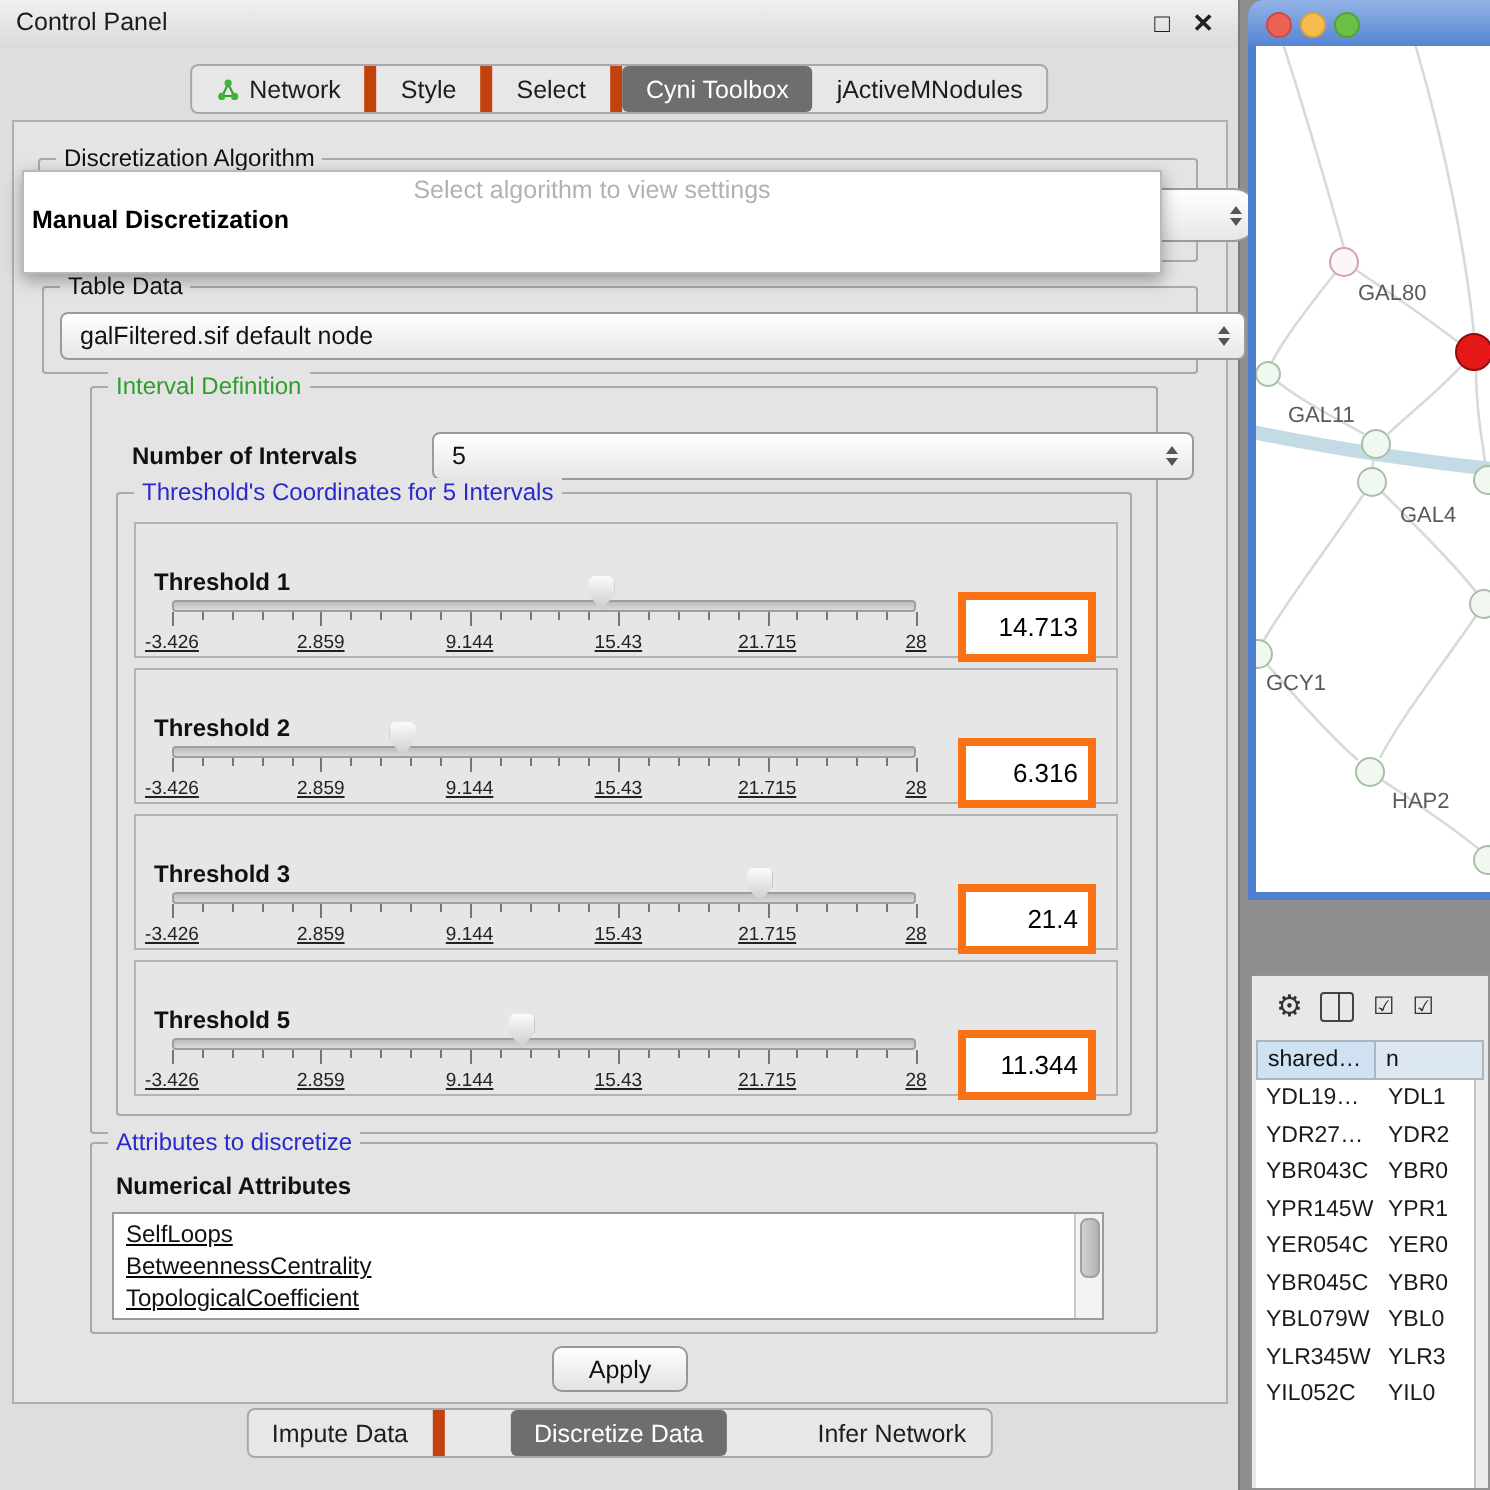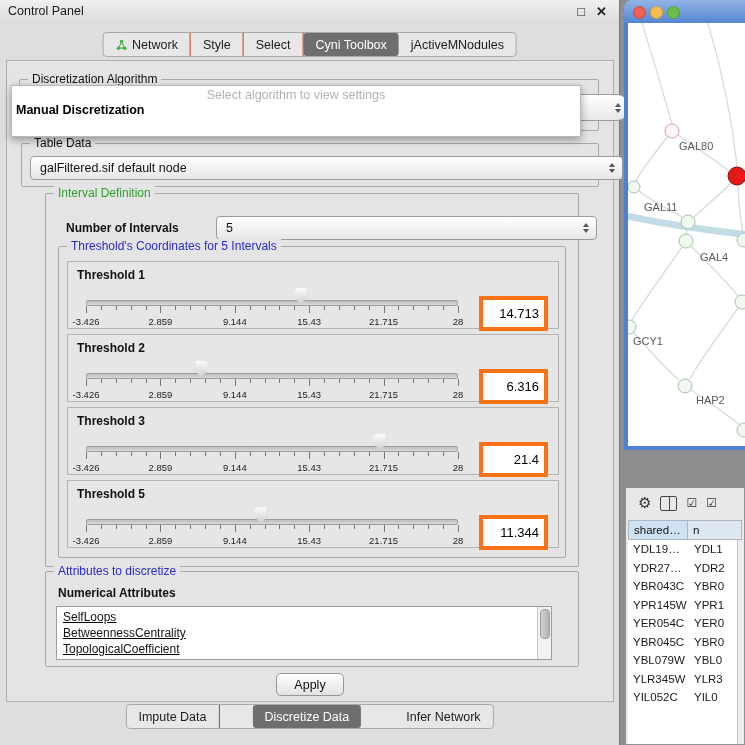--- a/index.html
+++ b/index.html
@@ -12,21 +12,21 @@
   .titlebar .t{position:absolute;left:8px;top:4px;font-size:12.5px;color:#1a1a1a;}
   .winbtn{position:absolute;top:3px;font-size:13px;color:#222;line-height:17px;}
   .btn-restore{right:34px;}
   .btn-close{right:12px;font-weight:bold;}
 
   .tabstrip{position:absolute;display:flex;align-items:stretch;background:#e7e7e7;
     border:1px solid #a8a8a8;border-radius:4px;height:23px;}
   .tabstrip.top{top:32px;left:50%;transform:translateX(-50%);}
   .tabstrip.bottom{top:704px;left:50%;transform:translateX(-50%);gap:33px;}
   .tab{display:flex;align-items:center;gap:5px;padding:0 12px;font-size:12.5px;color:#1c1c1c;
-    border-right:1px solid #c2410c;white-space:nowrap;}
+    border-right:6px solid #c2410c;white-space:nowrap;}
   .tab:last-child{border-right:none;justify-content:center;}
   .tab.selected{background:#6e6e6e;color:#fff;border-radius:3px;border-right:none;}
 
   .main{position:absolute;left:6px;top:60px;width:606px;height:640px;background:#e4e4e4;border:1px solid #b0b0b0;}
 
   .group{position:absolute;border:1px solid #a9a9a9;border-radius:2px;}
   .gtitle{position:absolute;top:-8px;left:8px;background:#e4e4e4;padding:0 4px;font-size:12px;color:#111;white-space:nowrap;}
   .gtitle.green{color:#2e9e2e;}
   .gtitle.blue{color:#2929cc;}
 
@@ -40,33 +40,33 @@
 
   .popup{position:absolute;left:4px;top:24px;width:568px;height:50px;background:#fff;
     border:1px solid #b9b9b9;box-shadow:0 3px 8px rgba(0,0,0,.35);z-index:5;}
   .popup .hdr{text-align:center;color:#b2b2b2;font-size:12.5px;padding-top:2px;}
   .popup .item{font-size:12.5px;color:#000;padding:1px 0 1px 4px;}
   .popup .item.bold{font-weight:bold;}
 
   .boldlabel{position:absolute;font-size:12px;font-weight:bold;color:#111;white-space:nowrap;}
 
   .tpanel{position:absolute;left:8px;width:490px;height:66px;border:1px solid #b3b3b3;background:#e6e6e6;}
-  .tlabel{position:absolute;left:9px;top:6px;font-weight:bold;font-size:12px;color:#111;}
+  .tlabel{position:absolute;left:9px;top:22px;font-weight:bold;font-size:12px;color:#111;}
   .slider{position:absolute;left:18px;top:24px;width:372px;height:42px;}
   .track{position:absolute;left:0;right:0;top:14px;height:4px;background:linear-gradient(#bdbdbd,#dadada);
     border:1px solid #9e9e9e;border-radius:2px;}
   .thumb{position:absolute;top:2px;width:13px;height:17px;margin-left:-6.5px;
     background:linear-gradient(#fbfbfb,#cccccc);
     clip-path:polygon(15% 0,85% 0,100% 14%,100% 55%,50% 100%,0 55%,0 14%);
     filter:drop-shadow(0 0 1px #777);}
   .ticks{position:absolute;left:0;right:0;top:20px;height:8px;}
   .tick{position:absolute;width:1px;height:4px;background:#777;font-style:normal;}
   .tick.major{height:7px;}
   .tick-labels{position:absolute;left:0;right:0;top:30px;height:12px;font-size:9.5px;color:#222;}
-  .tick-labels span{position:absolute;transform:translateX(-50%);white-space:nowrap;}
+  .tick-labels span{position:absolute;transform:translateX(-50%);white-space:nowrap;text-decoration:underline;}
   .valuebox{position:absolute;right:10px;top:34px;width:56px;height:27px;background:#fff;border:4px solid #f97316;
     font-size:13px;color:#000;display:flex;align-items:center;justify-content:flex-end;padding-right:5px;}
 
   .listbox{position:absolute;left:10px;top:34px;width:494px;height:52px;background:#fff;border:1px solid #9b9b9b;overflow:hidden;}
   .list-inner{position:absolute;left:0;top:0;right:13px;bottom:0;padding:2px 0 16px 6px;font-size:12px;overflow:hidden;text-decoration:underline;}
   .list-item{line-height:16px;color:#111;white-space:nowrap;}
   .vscroll{position:absolute;right:0;top:0;bottom:0;width:13px;background:#f2f2f2;border-left:1px solid #c8c8c8;}
   .vthumb{position:absolute;left:2px;top:2px;width:8px;height:28px;background:linear-gradient(90deg,#d2d2d2,#b2b2b2);
     border:1px solid #a0a0a0;border-radius:4px;}
 

